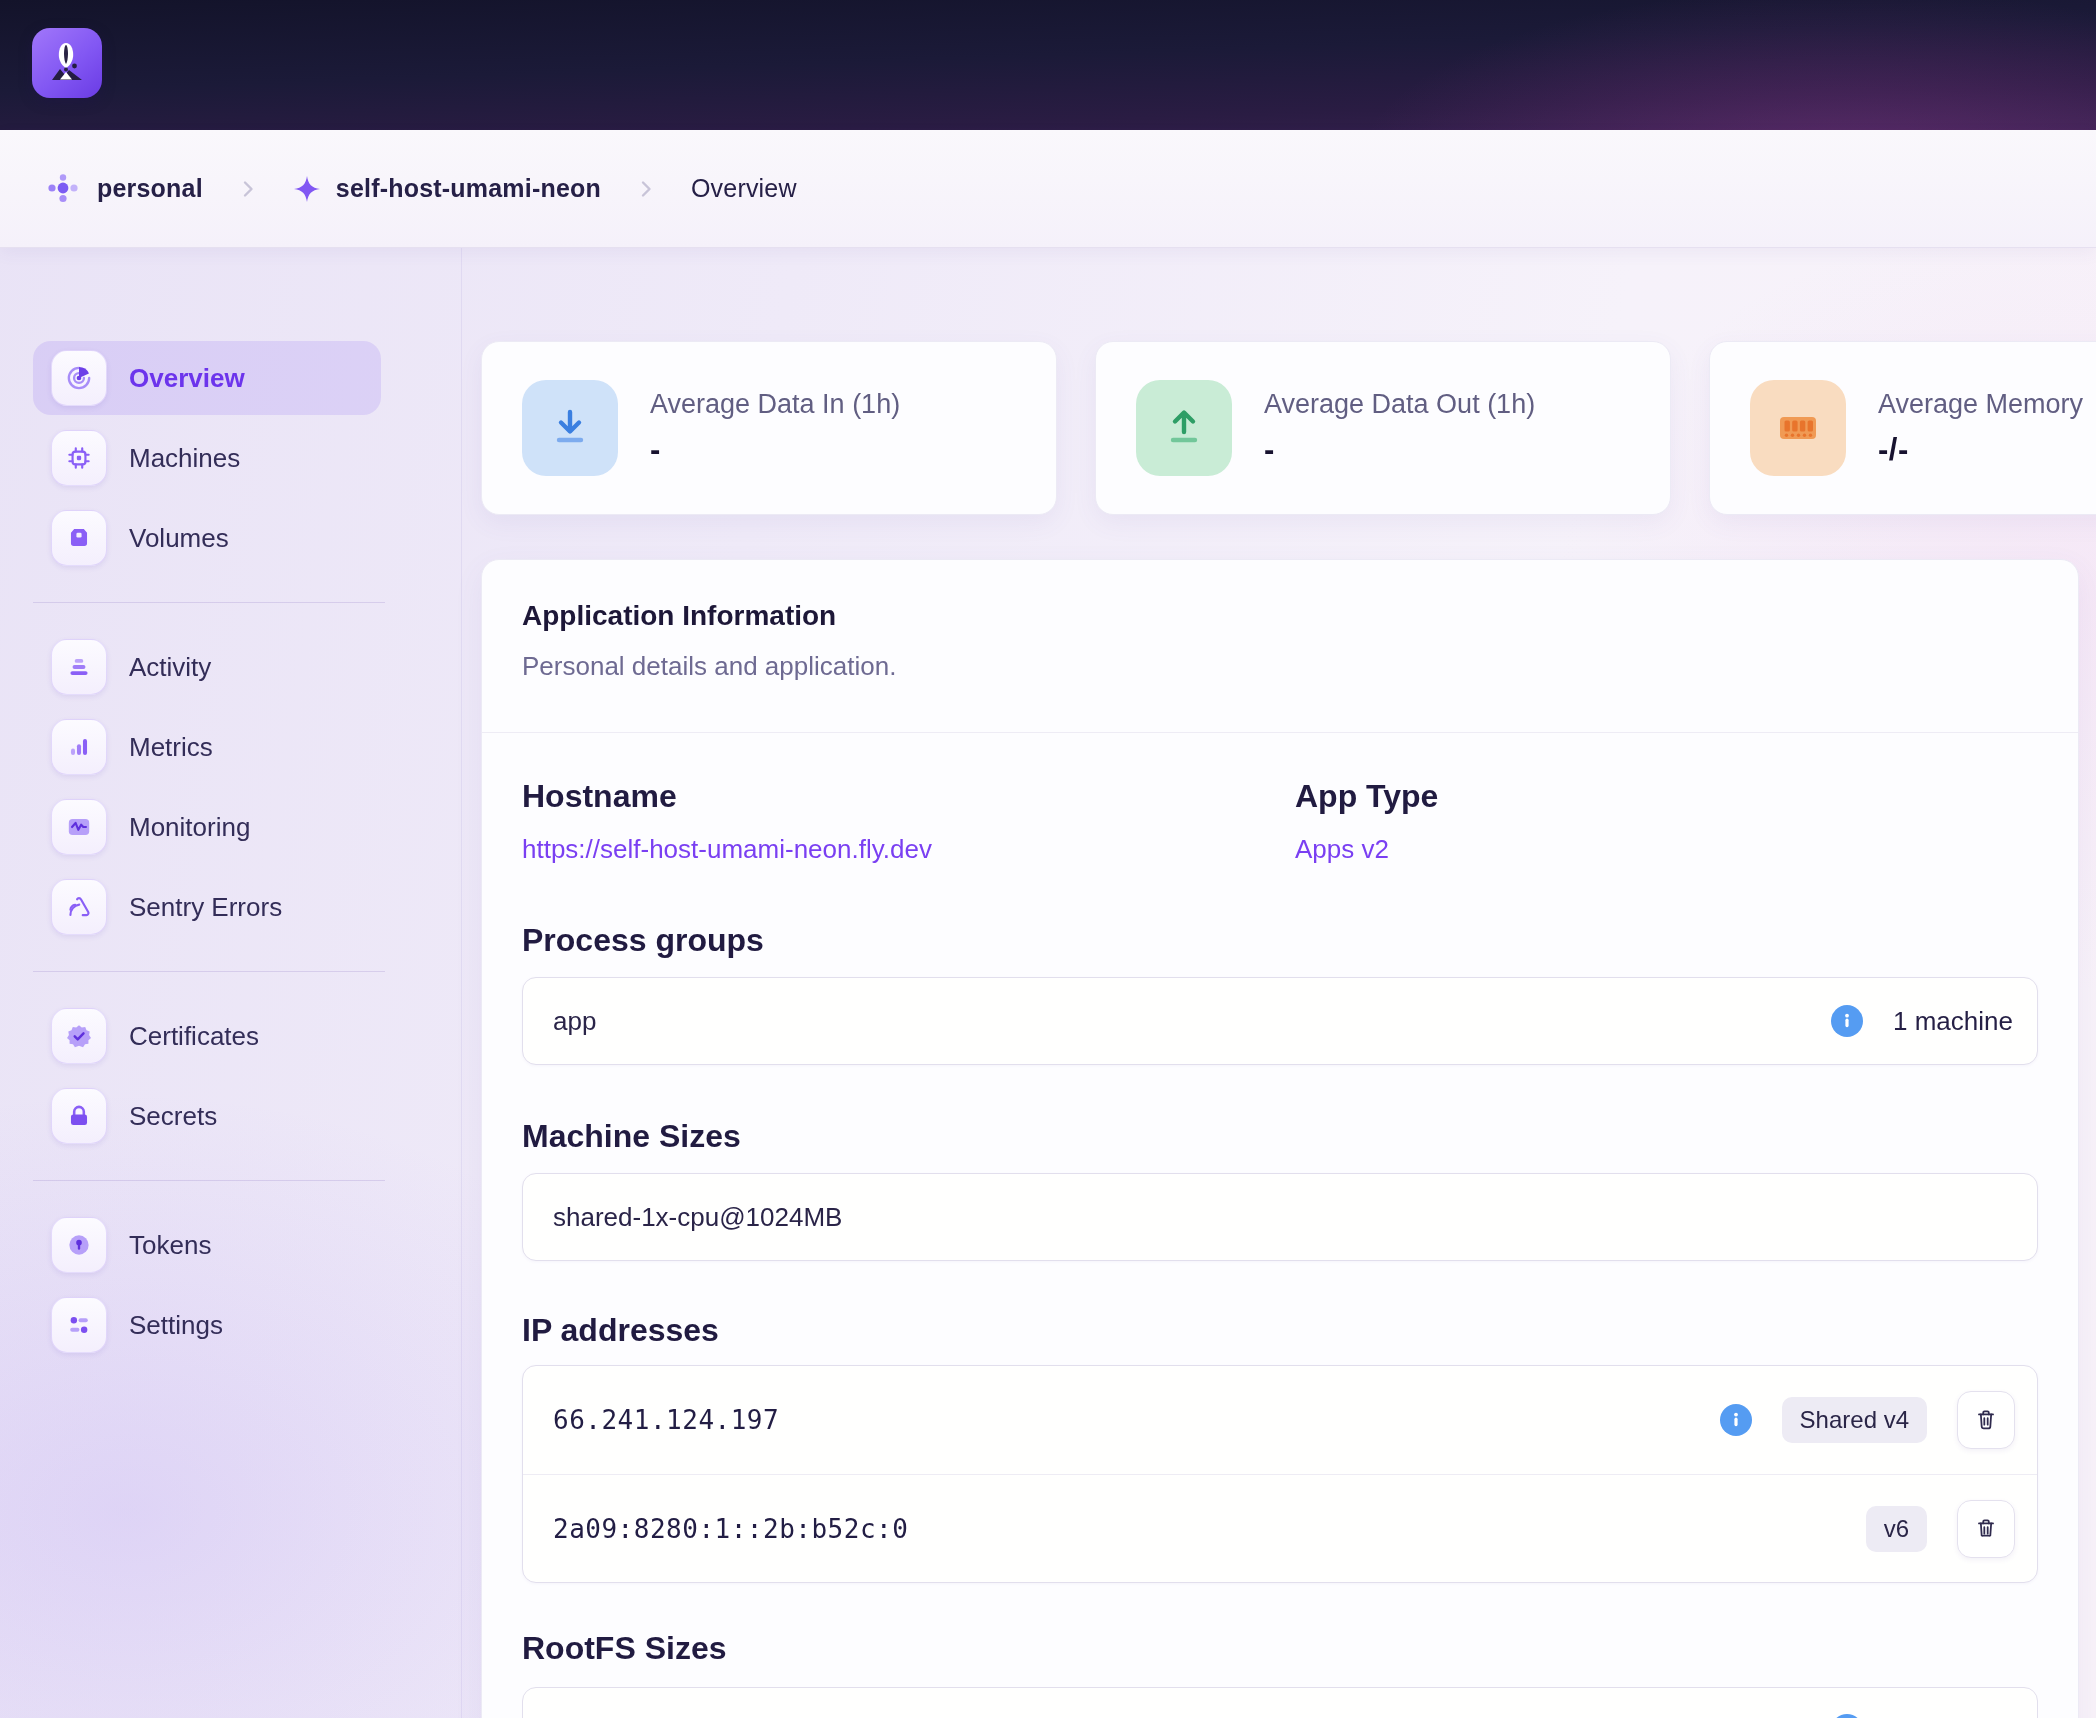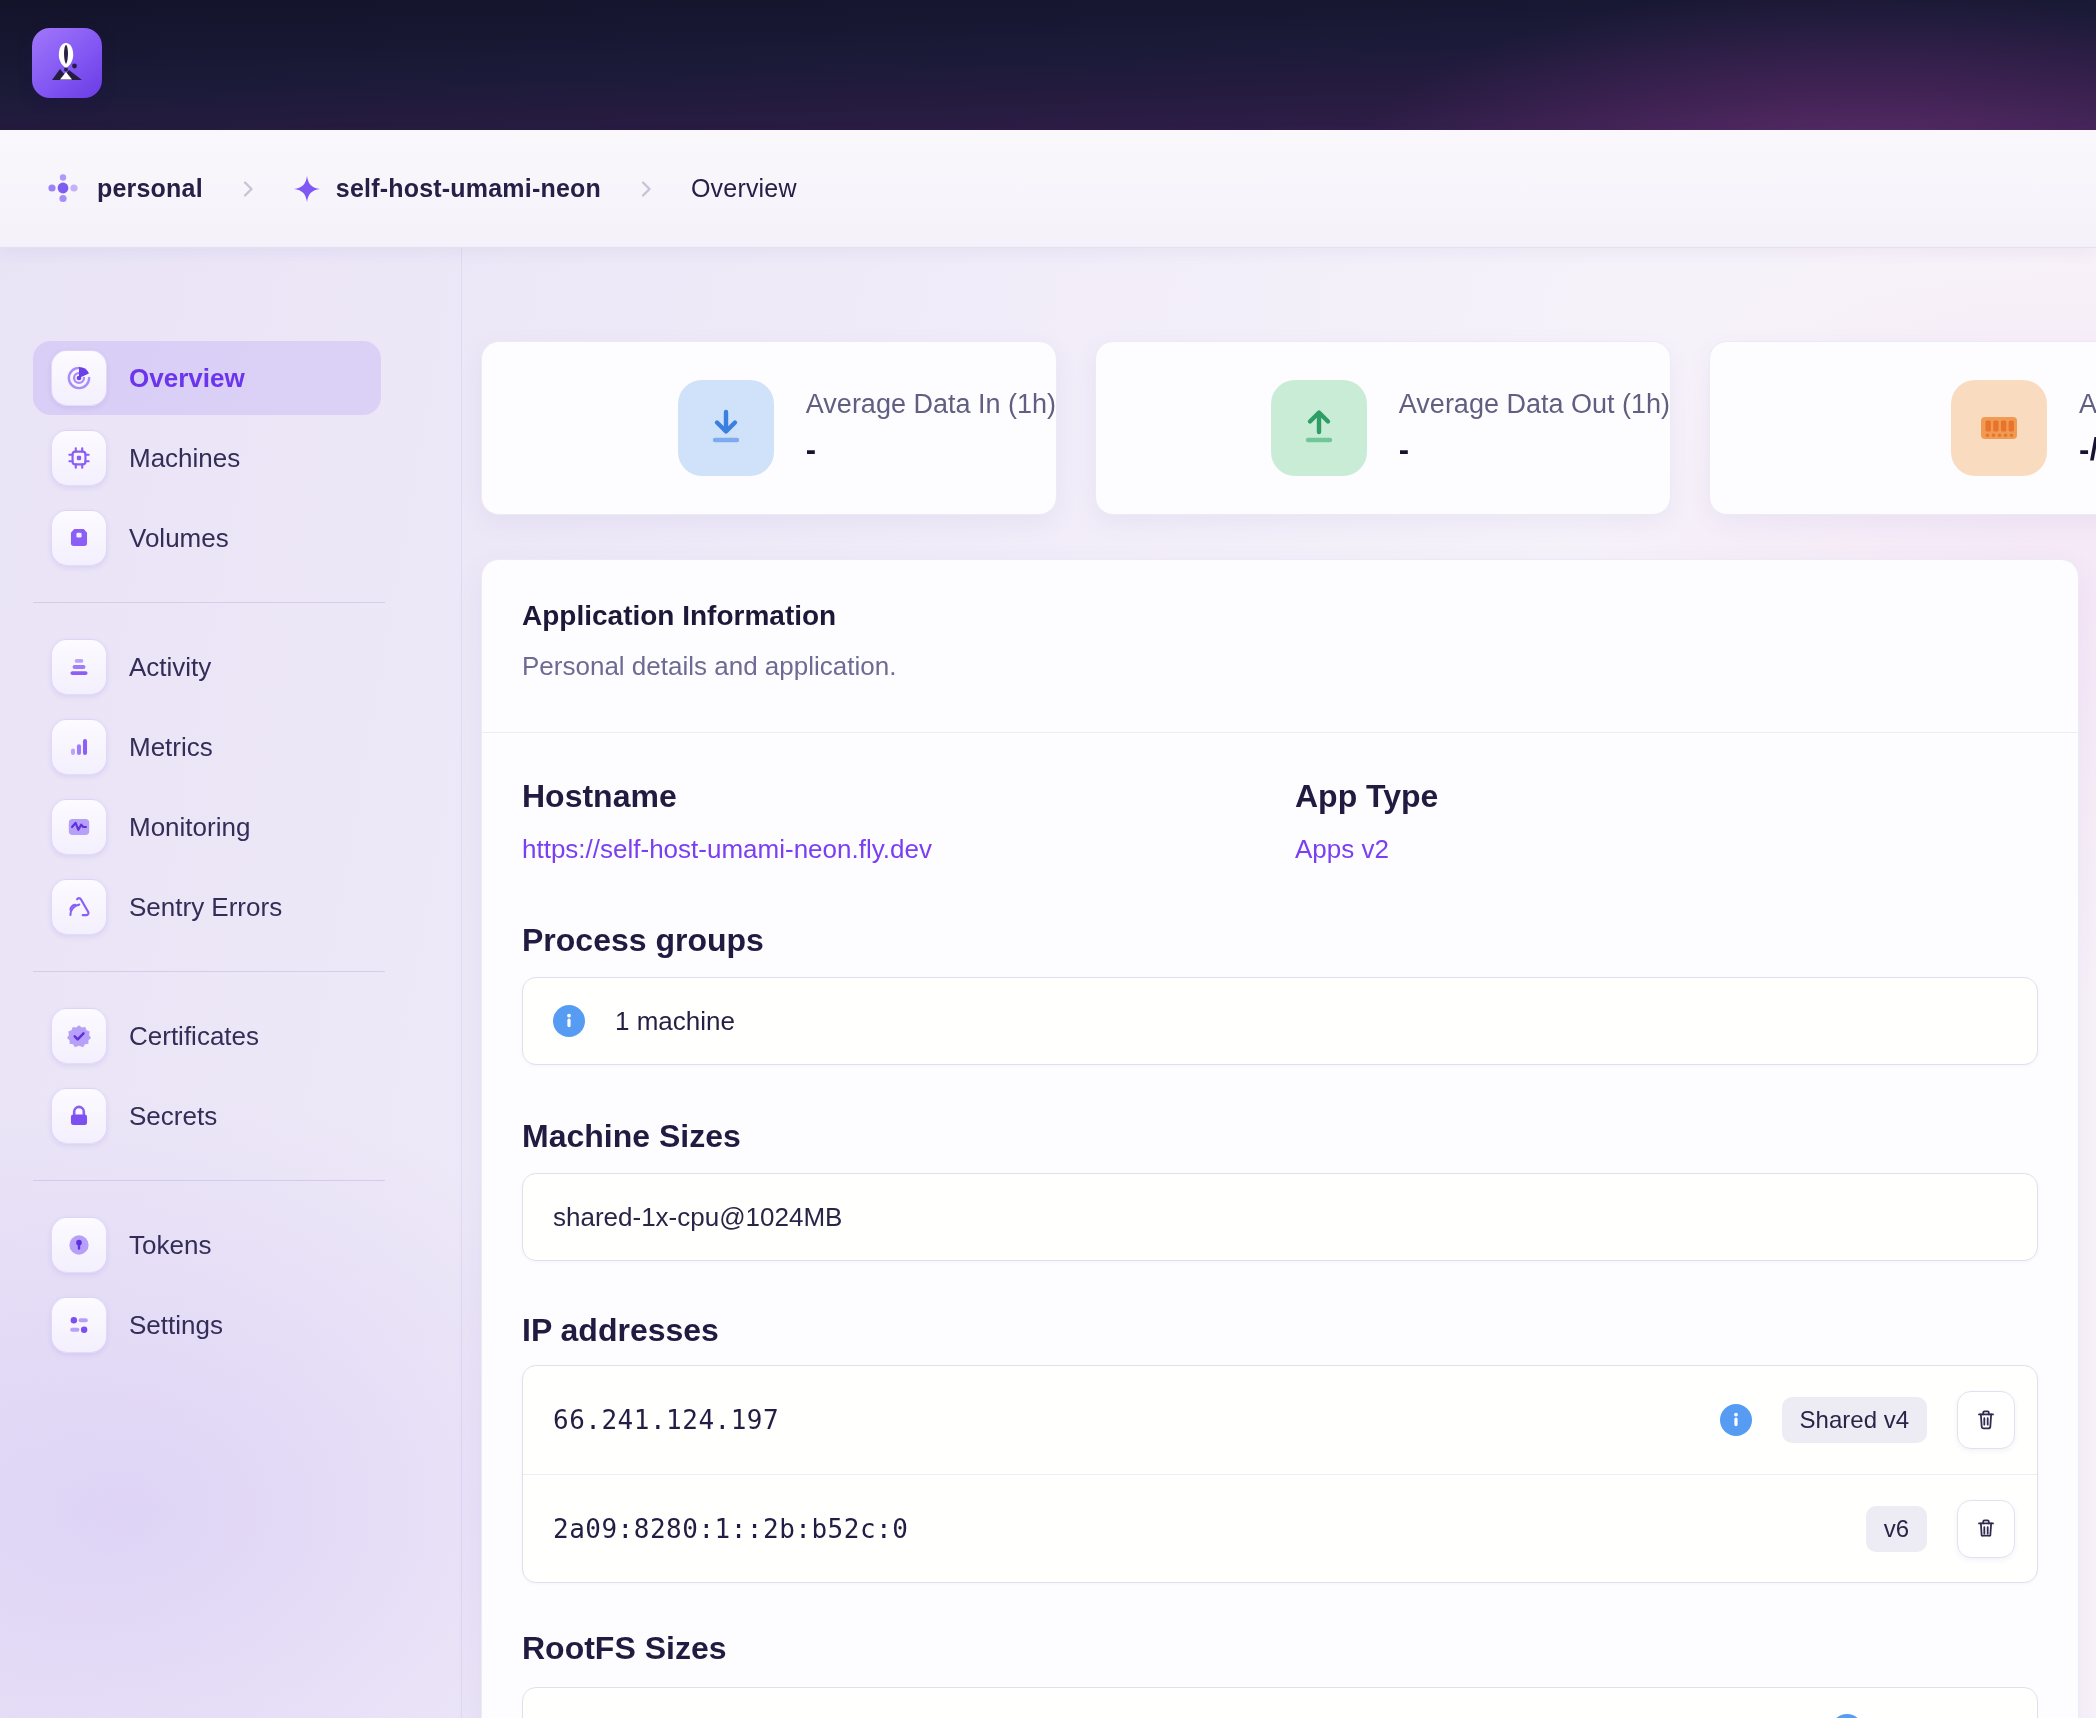--- a/index.html
+++ b/index.html
@@ -62,21 +62,21 @@
   .side-item.active .side-label { color:#6c34ec; font-weight:600; }
   .side-divider { width:352px; height:1px; background:rgba(115,90,185,0.18); margin:27px 0; }
 
   
   .main { position:absolute; top:248px; left:481px; right:0; bottom:0; }
   .stats-row { display:flex; gap:38px; margin-top:93px; }
   .stat-card {
     flex:none; width:576px; height:174px; border-radius:18px;
     background:#fdfdff; border:1px solid #eceaf5;
     box-shadow:0 8px 24px rgba(100,80,170,0.07);
-    display:flex; align-items:center; padding-left:40px; gap:32px;justify-content:flex-end;
+    display:flex; align-items:center; padding-left:40px; gap:32px;
   }
   .stat-icon { width:96px; height:96px; border-radius:24px; display:grid; place-items:center; flex:none; }
   .stat-label { font-size:27px; font-weight:500; color:#615e82; }
   .stat-value { font-size:31px; font-weight:700; color:#17122f; margin-top:12px; letter-spacing:.5px; }
 
   
   .app-card {
     width:1598px; height:1260px; margin-top:44px; border-radius:18px;
     background:#fdfdff; border:1px solid #eceaf5;
     box-shadow:0 10px 30px rgba(100,80,170,0.07);
@@ -379,20 +379,21 @@
           <a class="link">https://self-host-umami-neon.fly.dev</a>
         </div>
         <div>
           <div class="field-label">App Type</div>
           <a class="link">Apps v2</a>
         </div>
       </div>
 
       <div class="field-label section-label-pg">Process groups</div>
       <div class="row-box">
+        <span class="row-name">app</span>
         <span class="right-cluster">
           <span class="info-dot">
             <svg width="18" height="18" viewBox="0 0 18 18">
                 <circle cx="9" cy="3.6" r="1.9" fill="#fff"></circle>
                 <rect x="7.4" y="6.6" width="3.2" height="8.6" rx="1.6" fill="#fff"></rect>
               </svg>
           </span>
           <span class="machines-text">1 machine</span>
         </span>
       </div>

